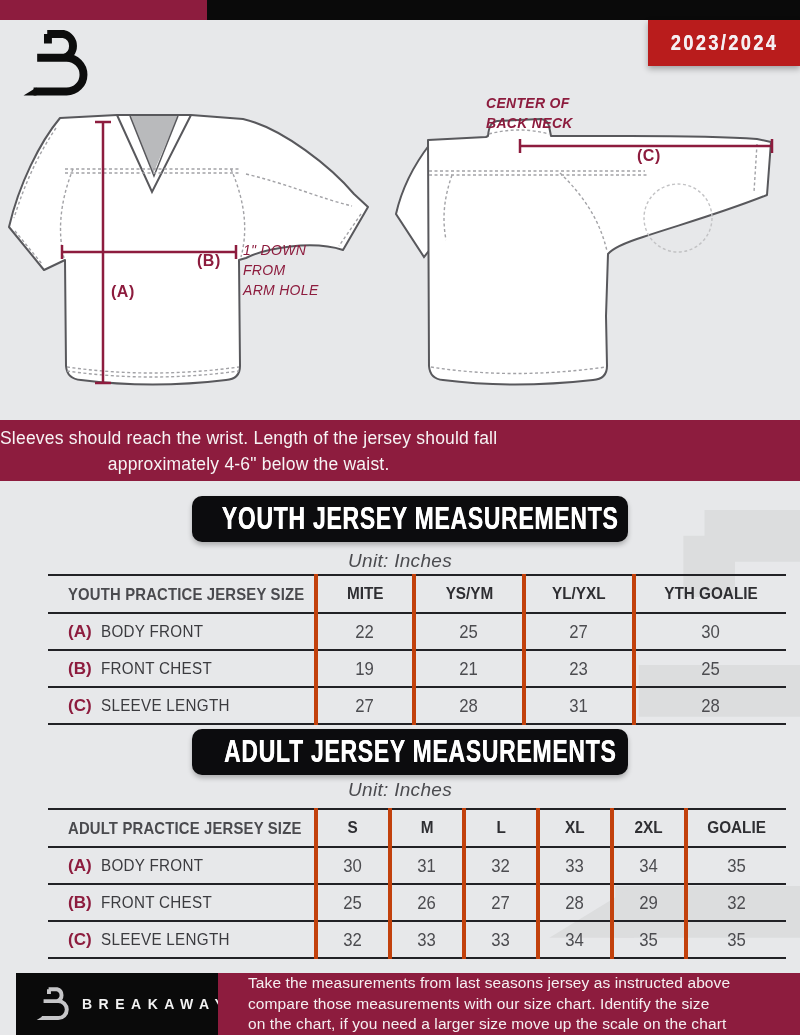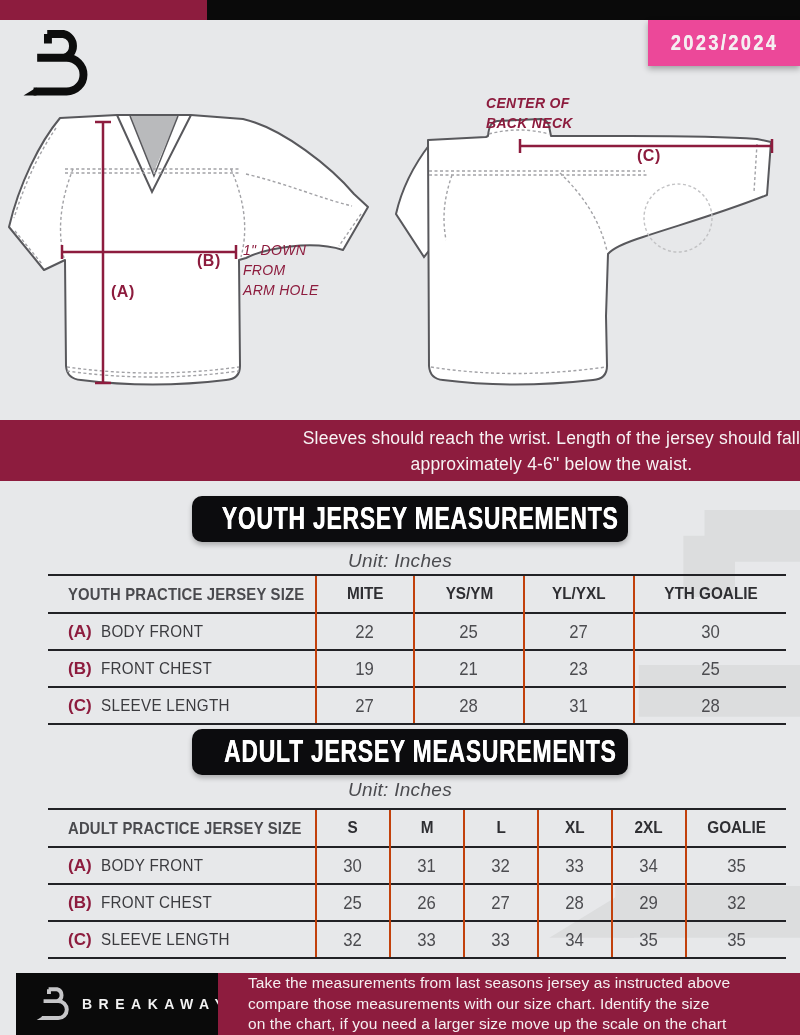--- a/index.html
+++ b/index.html
@@ -16,21 +16,21 @@
     background:#ffffff; display:flex; align-items:center; justify-content:center;
     box-shadow:-2px 3px 6px rgba(0,0,0,.35);
   }
   .title-text{
     font-size:31px; font-weight:800; color:#131313; letter-spacing:-0.2px;
     display:inline-block; transform:scaleX(.88); white-space:nowrap;
     text-shadow:.6px 0 currentColor,-.6px 0 currentColor;
   }
   .season-box{
     position:absolute; left:648px; top:20px; width:152px; height:46px;
-    background:#ec4899; display:flex; align-items:center; justify-content:center;
+    background:#b91c1c; display:flex; align-items:center; justify-content:center;
     box-shadow:0 3px 6px rgba(0,0,0,.3);
   }
   .season-text{
     color:#f5eef1; font-size:22px; font-weight:700; letter-spacing:3px;
     display:inline-block; transform:scaleX(.82); white-space:nowrap;
     text-shadow:.4px 0 currentColor;
   }
   .logo-header{position:absolute; left:22px; top:24px; color:#0d0d0d;}
   
   .diagram-svg{position:absolute; left:0; top:66px;}
@@ -38,21 +38,21 @@
     position:absolute; color:#8d1c3e; font-size:14px; font-style:italic;
     line-height:20px; white-space:pre-line; letter-spacing:.3px; z-index:2;
   }
   .diag-key{
     position:absolute; color:#8d1c3e; font-size:16px; font-weight:800;
     font-style:normal; z-index:2; letter-spacing:.5px;
   }
   
   .notice{
     position:absolute; left:0; top:420px; width:800px; height:61px; background:#8d1c3e;
-    display:flex; align-items:center; justify-content:flex-end; z-index:1;
+    display:flex; align-items:center; justify-content:flex-start; z-index:1;
   }
   .notice-text{
     color:#f7f3f4; font-size:17.5px; line-height:26px; text-align:center;
     white-space:pre-line; letter-spacing:.2px;
   }
   
   .watermark{position:absolute; left:540px; top:470px; color:#dcddde; z-index:0;}
   
   .section-bar{
     position:absolute; left:192px; width:416px; height:46px; background:#0c0c0e;
@@ -72,21 +72,21 @@
   .size-table{
     position:absolute; left:48px; width:738px; border-collapse:collapse;
     table-layout:fixed; z-index:1;
   }
   .size-table td{
     border-top:2px solid #222226; padding:0; text-align:center; vertical-align:middle;
   }
   .size-table tr{height:37px;}
   .size-table tr.head{height:38px;}
   .size-table tr.last td{border-bottom:2px solid #222226;}
-  .size-table td.v{border-left:2px solid #c2410c;margin-left:47px;}
+  .size-table td.v{border-left:4px solid #c2410c;margin-left:47px;}
   .size-table td.lab{text-align:left; padding-left:20px;}
   .colhead-lab{color:#4a4a4e; font-size:16.5px; font-weight:700; letter-spacing:.2px;
     display:inline-block; transform:scaleX(.9); transform-origin:left center; white-space:nowrap;}
   .colhead{color:#2e2e32; font-size:17px; font-weight:700;
     display:inline-block; transform:scaleX(.9); white-space:nowrap;}
   .rowkey{color:#8d1c3e; font-size:17px; font-weight:800;}
   .rowlab{color:#3b3b3f; font-size:16px; font-weight:400; letter-spacing:.3px;
     display:inline-block; transform:scaleX(.95); transform-origin:left center;}
   .cellval{color:#4c4c50; font-size:19px; display:inline-block; transform:scaleX(.88);}
   

